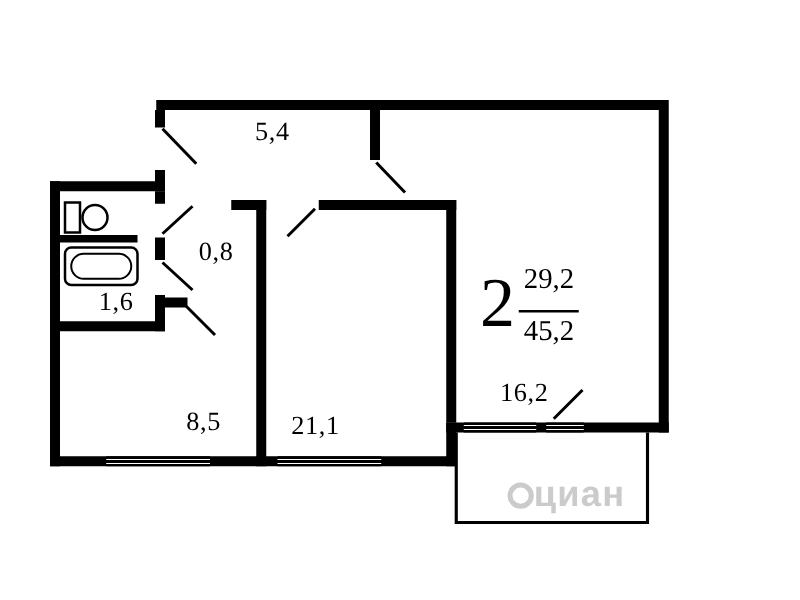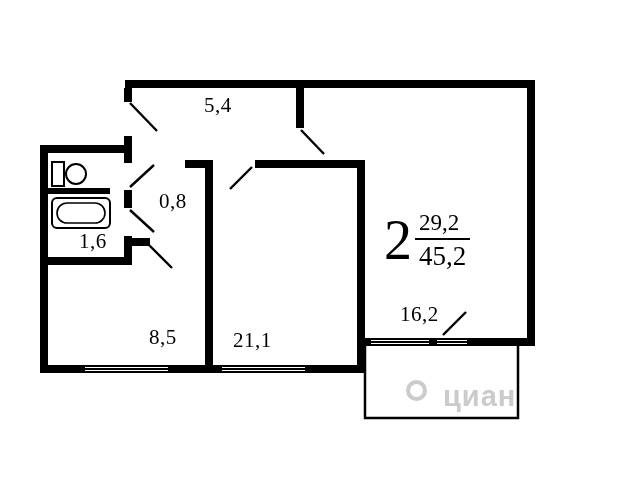--- a/index.html
+++ b/index.html
@@ -18,24 +18,24 @@
   .overlay{position:absolute;left:0;top:0;pointer-events:none;}
   .room-label{
     position:absolute;font-size:21px;color:#000;white-space:nowrap;
     letter-spacing:0.5px;
   }
   .notation{
     position:absolute;left:384px;top:208px;display:flex;align-items:center;color:#000;
   }
   .notation .count{font-size:56px;line-height:1;}
   .fraction{display:inline-flex;flex-direction:column;margin-left:3px;margin-top:2px;}
-  .fraction .num{font-size:23px;line-height:1.1;border-bottom:2px solid #000;padding:0 4px 3px 4px;}
-  .fraction .den{font-size:27px;line-height:1.1;padding:2px 4px 0 4px;}
+  .fraction .num{font-size:23px;line-height:1.1;border-bottom:2px solid #000;padding:0 4px 13px 4px;}
+  .fraction .den{font-size:23px;line-height:1.1;padding:2px 4px 0 4px;}
   .watermark{
-    position:absolute;left:406px;top:380px;display:flex;align-items:flex-start;gap:16px;
+    position:absolute;left:406px;top:380px;display:flex;align-items:center;gap:0;
     color:#cbcbcb;font-family:"Liberation Sans", sans-serif;font-weight:bold;
     font-size:29px;letter-spacing:1px;user-select:none;
   }
   .wm-circle{
     width:13px;height:13px;border:4px solid #cbcbcb;border-radius:50%;
     display:inline-block;flex:0 0 auto;
   }
 </style>
 </head>
 <body>

